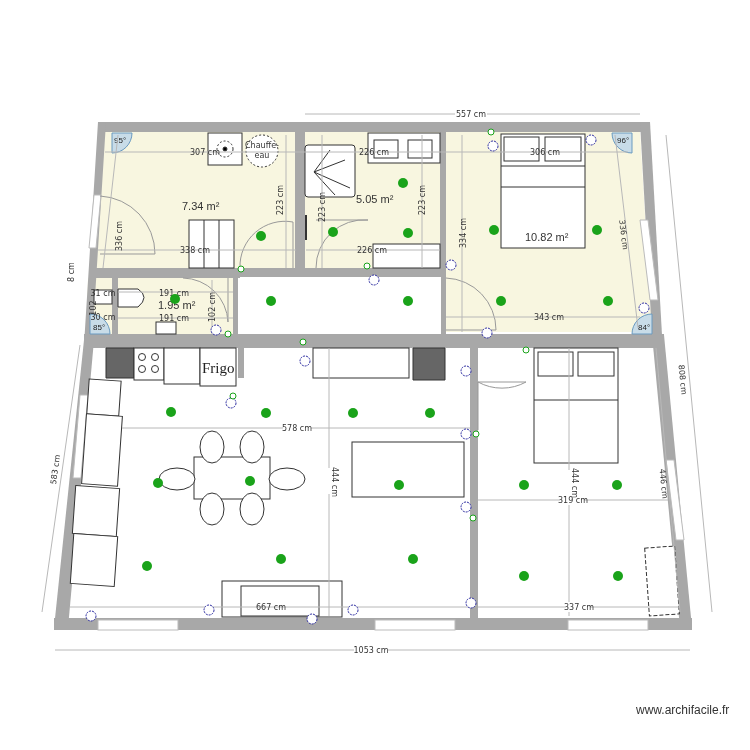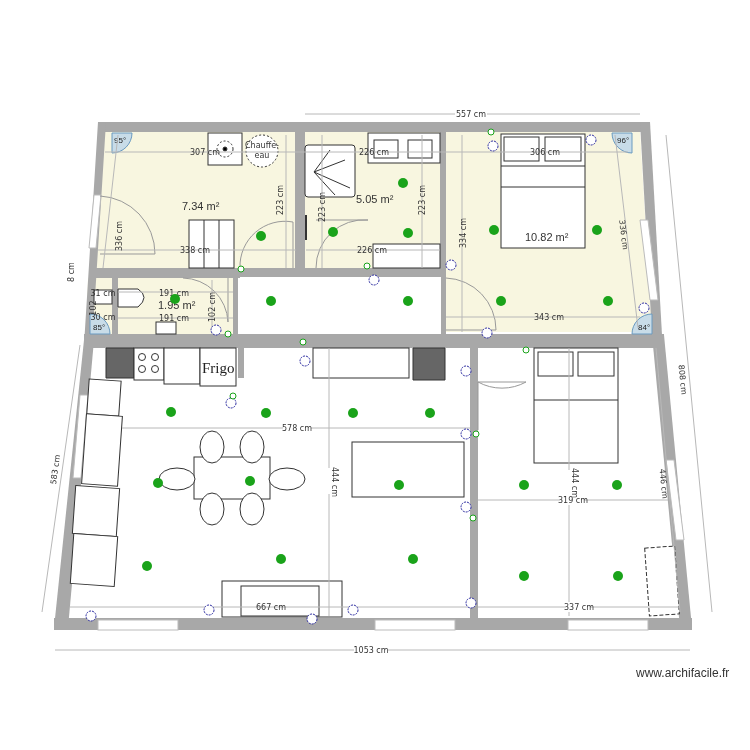--- a/index.html
+++ b/index.html
@@ -2,21 +2,21 @@
 <html><head>
 <meta charset="utf-8">
 <style>
   html,body{margin:0;padding:0;background:#ffffff;}
   body{width:750px;height:750px;position:relative;overflow:hidden;font-family:"DejaVu Sans",sans-serif;}
   svg{position:absolute;left:0;top:0;}
   .dim{font-family:"DejaVu Sans",sans-serif;font-size:8px;fill:#333;}
   .area{font-family:"Liberation Sans",sans-serif;font-size:11px;fill:#333;}
   .frigo{font-family:"Liberation Serif",serif;font-size:15px;fill:#222;}
   .angle{font-family:"Liberation Sans",sans-serif;font-size:8px;fill:#222;}
-  .wm{position:absolute;left:636px;top:666px;font-family:"Liberation Sans",sans-serif;font-size:12px;color:#333;}
+  .wm{position:absolute;left:636px;top:703px;font-family:"Liberation Sans",sans-serif;font-size:12px;color:#333;}
 </style>
 </head>
 <body>
 
 <svg width="750" height="750" viewBox="0 0 750 750">
 
   <g>
     <polygon points="102,132 295,132 295,270 90,270" fill="#f8f6e0"></polygon>
     <polygon points="305,132 440,132 440,268 305,268" fill="#f8f6e0"></polygon>
     <polygon points="446,132 640,132 652,332 446,332" fill="#f8f6e0"></polygon>

